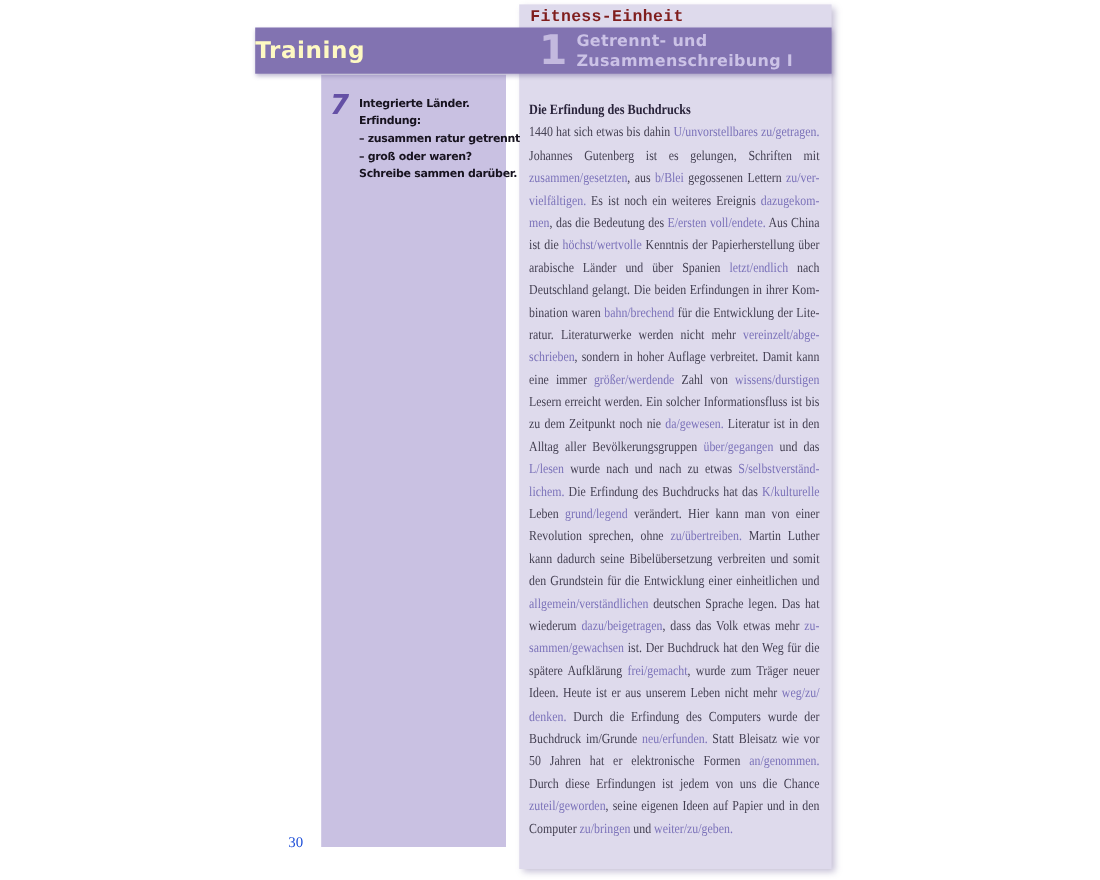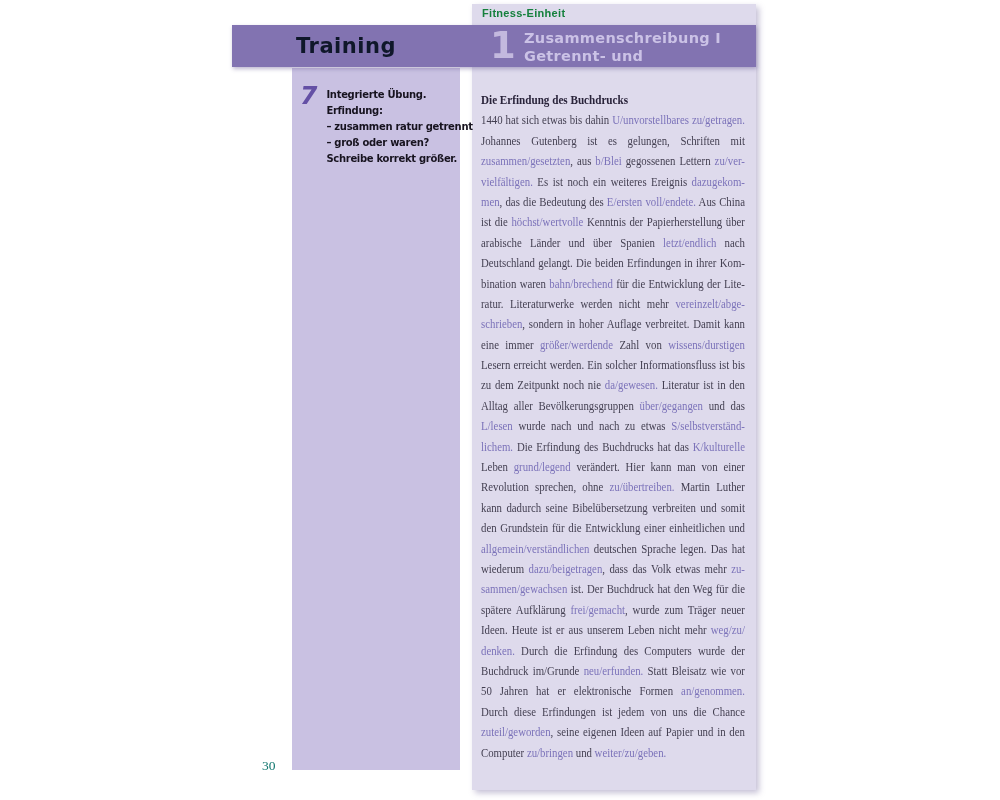--- a/index.html
+++ b/index.html
@@ -16,41 +16,40 @@
     position: absolute;
     left: 472px; top: 4px;
     width: 284px; height: 786px;
     background: #dedaec;
     box-shadow: 3px 3px 6px rgba(110, 98, 152, 0.40);
   }
   .unit-label {
     position: absolute;
     left: 10px; top: 3px;
     font-weight: bold;
-    font-size: 11px;
+    font-size: 15px;
     letter-spacing: 0.3px;
-    color: #15803d;
-    font-family: Liberation Sans, sans-serif;
+    color: #7f1d1d;
+    font-family: Liberation Mono, monospace;
   }
 
   
   .banner {
     position: absolute;
     left: 232px; top: 25px;
     width: 524px; height: 42px;
     background: #8273b1;
     box-shadow: 1px 2px 4px rgba(108, 96, 150, 0.45);
     z-index: 3;
   }
   .banner-training {
     position: absolute;
     left: 0; top: 9px;
     width: 228px;
-    text-align: center;
-    color: #0f172a;
+    color: #fef9c3;
     font-weight: bold;
     font-size: 21px;
     letter-spacing: 0.5px;
   }
   .banner-number {
     position: absolute;
     left: 258px; top: 1px;
     font-size: 37px;
     font-weight: bold;
     color: #c3b9de;
@@ -123,49 +122,49 @@
   }
   .tline.last { text-align-last: left; }
   .tline .choice { color: #7b72b9; }
 
   
   .page-number {
     position: absolute;
     left: 262px; top: 758px;
     font-family: "Liberation Serif", serif;
     font-size: 13.5px;
-    color: #0f766e;
+    color: #1d4ed8;
   }
 </style>
 </head>
 <body>
 
 <div class="main-panel">
   <div class="unit-label">Fitness-Einheit</div>
 </div>
 
 <div class="sidebar-panel">
   <div class="exercise">
     <div class="exercise-number">7</div>
     <div class="instructions">
-        <div>Integrierte Übung.</div>
+        <div>Integrierte Länder.</div>
         <div>Erfindung:</div>
         <div>– zusammen ratur getrennt</div>
         <div>– groß oder waren?</div>
-        <div>Schreibe korrekt größer.</div>
+        <div>Schreibe sammen darüber.</div>
       </div>
   </div>
 </div>
 
 <div class="banner">
   <div class="banner-training">Training</div>
   <div class="banner-number">1</div>
   <div class="banner-subtitle">
+    <div>Getrennt- und</div>
     <div>Zusammenschreibung I</div>
-    <div>Getrennt- und</div>
   </div>
 </div>
 
 <div class="article">
   <div class="article-title">Die Erfindung des Buchdrucks</div>
   <div>
       <div class="tline"><span class="plain">1440 hat sich etwas bis dahin </span><span class="choice">U/unvorstellbares zu/getragen.</span></div>
       <div class="tline"><span class="plain">Johannes Gutenberg ist es gelungen, Schriften mit</span></div>
       <div class="tline"><span class="choice">zusammen/gesetzten</span><span class="plain">, aus </span><span class="choice">b/Blei</span><span class="plain"> gegossenen Lettern </span><span class="choice">zu/ver-</span></div>
       <div class="tline"><span class="choice">vielfältigen.</span><span class="plain"> Es ist noch ein weiteres Ereignis </span><span class="choice">dazugekom-</span></div>

